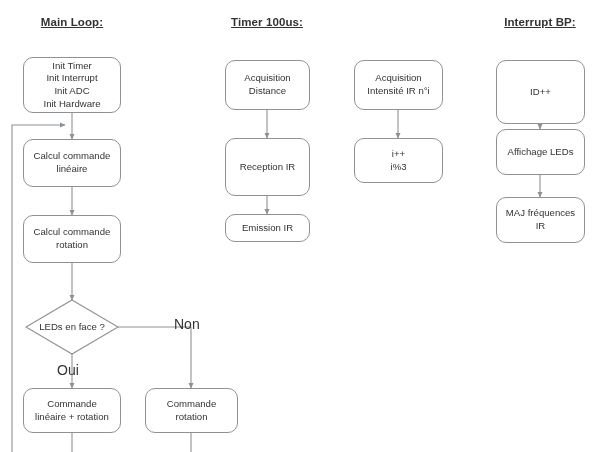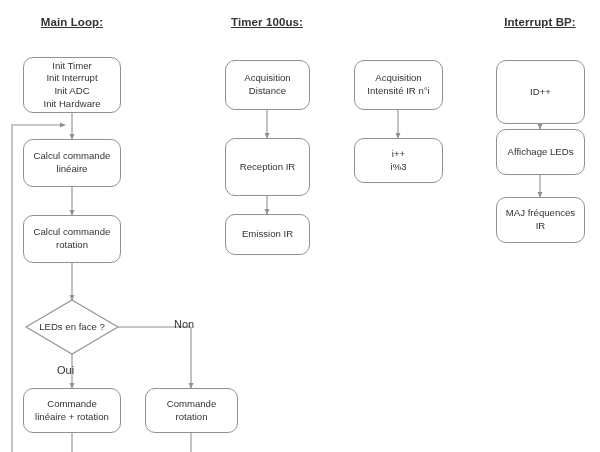--- a/index.html
+++ b/index.html
@@ -49,21 +49,21 @@
   .diamond-label {
     position: absolute;
     font-size: 9.6px;
     line-height: 12px;
     color: #333333;
     text-align: center;
     white-space: nowrap;
   }
   .edge-label {
     position: absolute;
-    font-size: 11px;
+    font-size: 14px;
     line-height: 12px;
     color: #333333;
     white-space: nowrap;
   }
   svg.wires {
     position: absolute;
     left: 0; top: 0;
     width: 600px;
     height: 452px;
     pointer-events: none;
@@ -142,21 +142,21 @@
 linéaire + rotation</div>
 
   <div class="node" style="left:145px; top:376px; width:93px; height:45px;">Commande
 rotation</div>
 
   <div class="node" style="left:225px; top:48px; width:85px; height:50px;">Acquisition
 Distance</div>
 
   <div class="node" style="left:225px; top:126px; width:85px; height:58px;">Reception IR</div>
 
-  <div class="node" style="left:225px; top:202px; width:85px; height:41px;">Emission IR</div>
+  <div class="node" style="left:225px; top:202px; width:85px; height:28px;">Emission IR</div>
 
   <div class="node" style="left:354px; top:48px; width:89px; height:50px;">Acquisition
 Intensité IR n°i</div>
 
   <div class="node" style="left:354px; top:126px; width:89px; height:45px;">i++
 i%3</div>
 
   <div class="node" style="left:496px; top:48px; width:89px; height:64px;">ID++</div>
 
   <div class="node" style="left:496px; top:117px; width:89px; height:46px;">Affichage LEDs</div>

